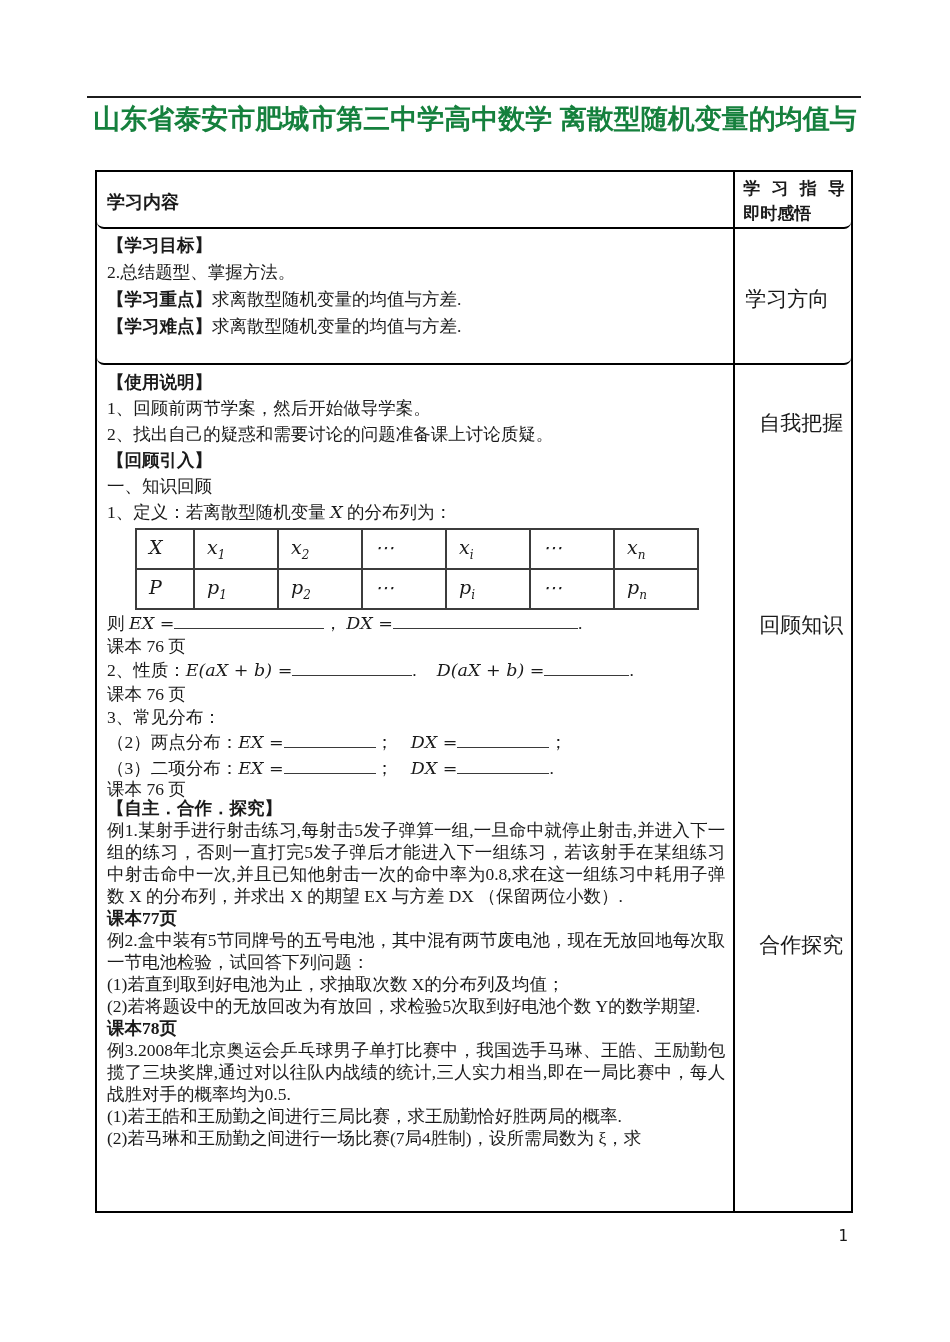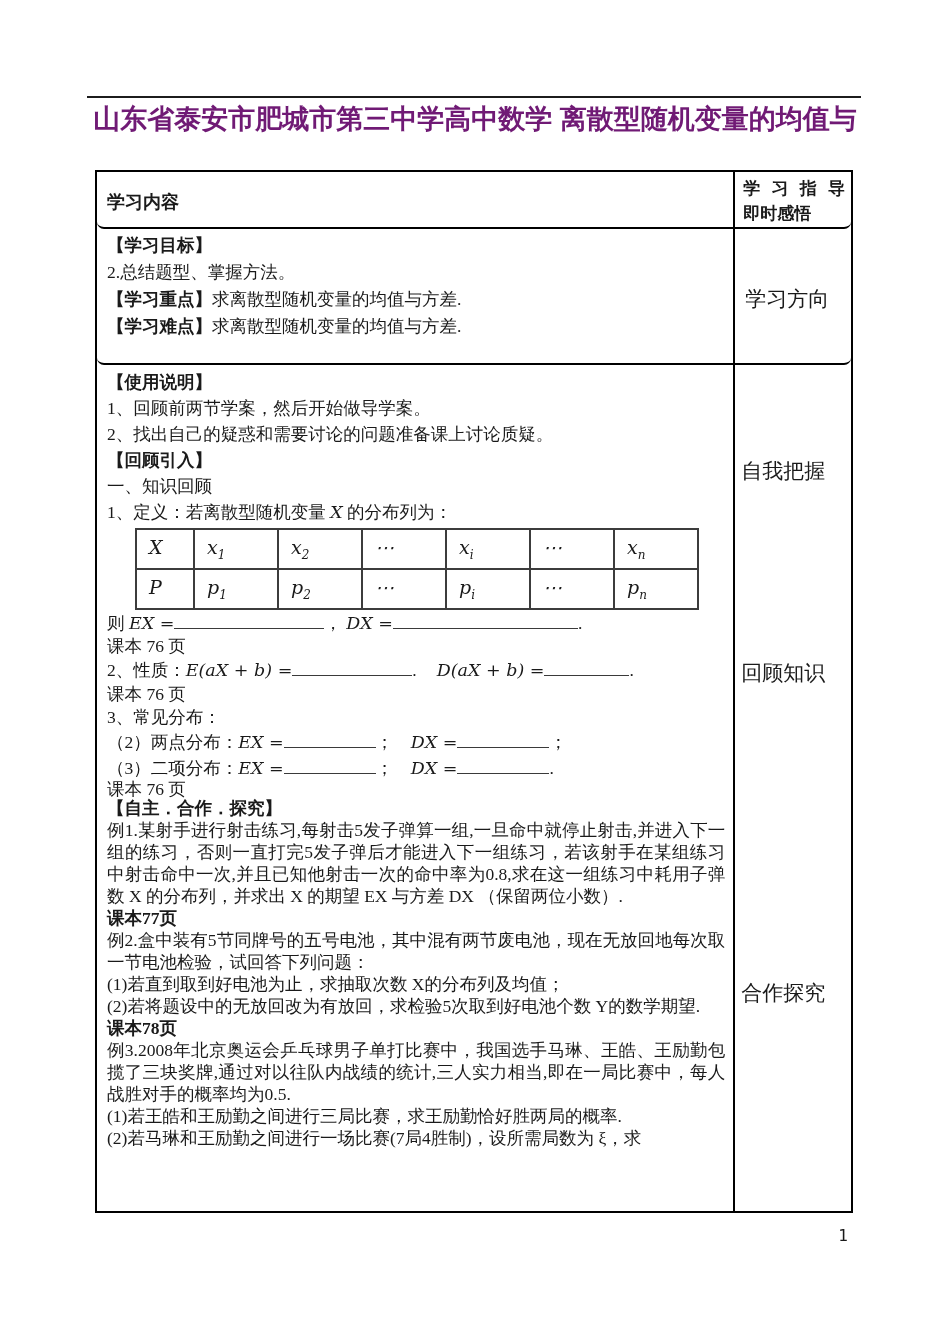--- a/index.html
+++ b/index.html
@@ -28,21 +28,21 @@
   .row-header{height:57px;border-bottom:2px solid #000;}
   .row-header .cell-left{display:flex;align-items:center;font-weight:bold;font-size:18px;}
   .row-header .cell-right{font-weight:bold;font-size:17px;line-height:25px;padding-top:4px;}
   .jst{display:block;text-align:justify;text-align-last:justify;}
   .row-goals{height:136px;border-bottom:2px solid #000;}
   .row-goals .cell-left{font-size:17.5px;line-height:27px;padding-top:3px;}
   .row-body{height:846px;}
   .row-body .cell-left{font-size:17.5px;}
   .guide-label{font-size:21px;}
   .guide-center{position:absolute;top:56px;left:10px;}
-  .guide-abs{position:absolute;left:6px;margin-top:48px;}
+  .guide-abs{position:absolute;left:24px;}
   .g-self{top:44px;}
   .g-review{top:246px;}
   .g-coop{top:566px;}
   p{margin:0;}
   b.sec{font-weight:bold;}
   .lh26{line-height:26px;}
   .lh23{line-height:23px;}
   .lh25{line-height:25px;}
   .tight17{line-height:17px;}
   .tight21{line-height:21px;font-weight:bold;font-family:Liberation Serif, serif;}
@@ -67,21 +67,21 @@
   .page-num{
     position:absolute;top:1226px;right:102px;font-size:16px;
     font-family:"DejaVu Sans Mono","Liberation Mono",monospace;
   }
 </style>
 </head>
 <body>
 
 <div class="top-rule"></div>
 
-<h1 class="doc-title" style="color: #701a75;"><span>山东省泰安市肥城市第三中学高中数学 离散型随机变量的均值与</span><br>
+<h1 class="doc-title" style="color: #15803d;"><span>山东省泰安市肥城市第三中学高中数学 离散型随机变量的均值与</span><br>
 </h1>
 
 <div class="main-table">
 
   <div class="trow row-header">
     <div class="cell cell-left">
       <span>学习内容</span>
     </div>
     <div class="cell cell-right">
       <span class="jst">学习指导</span>

